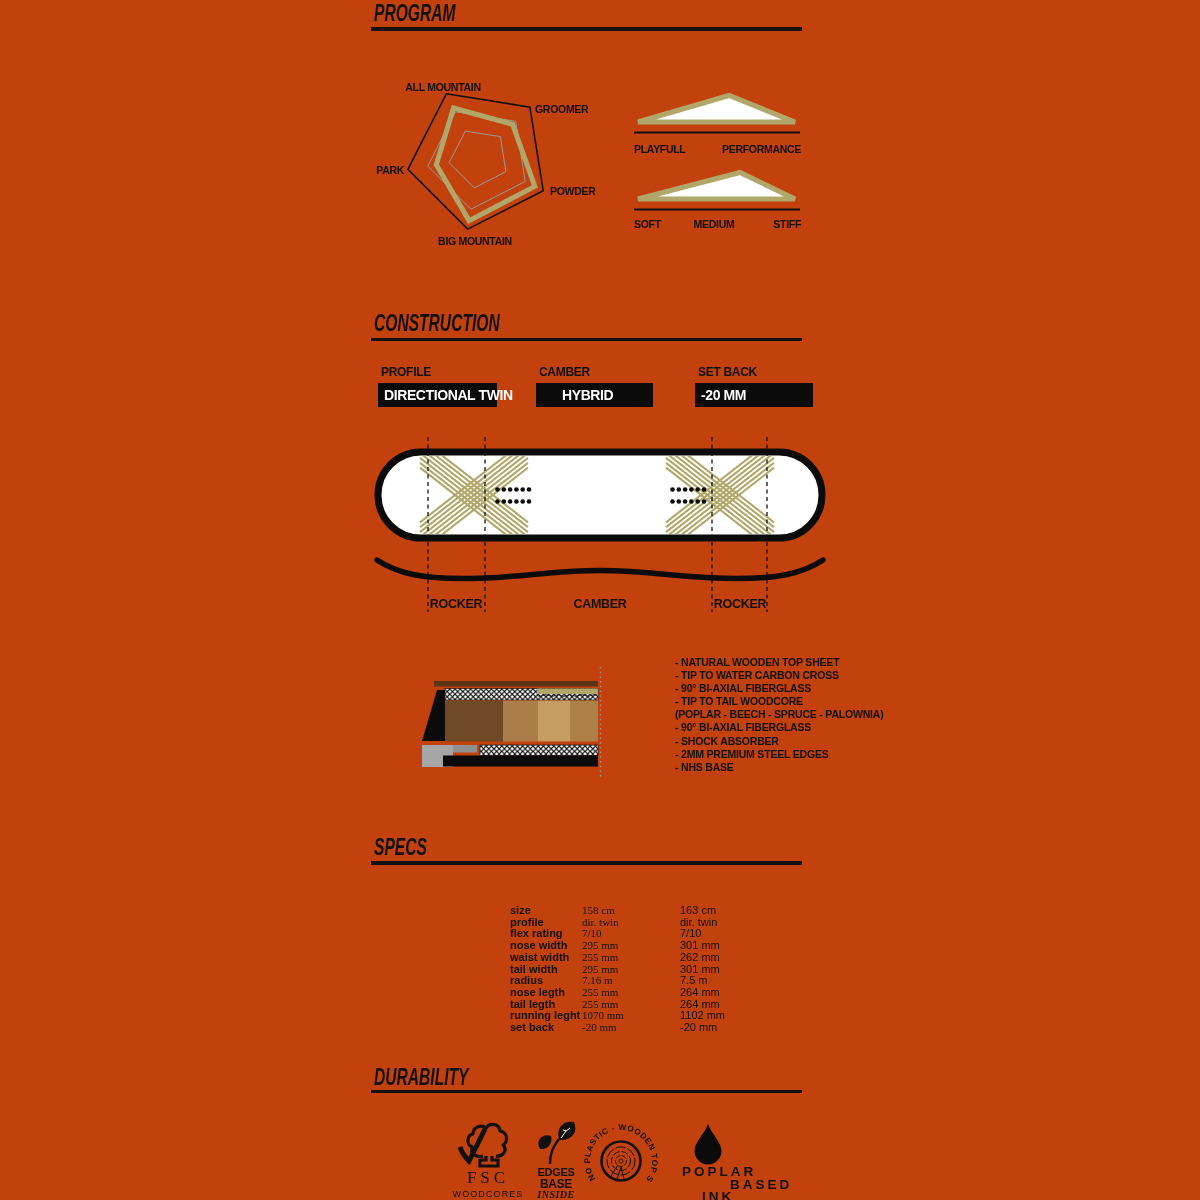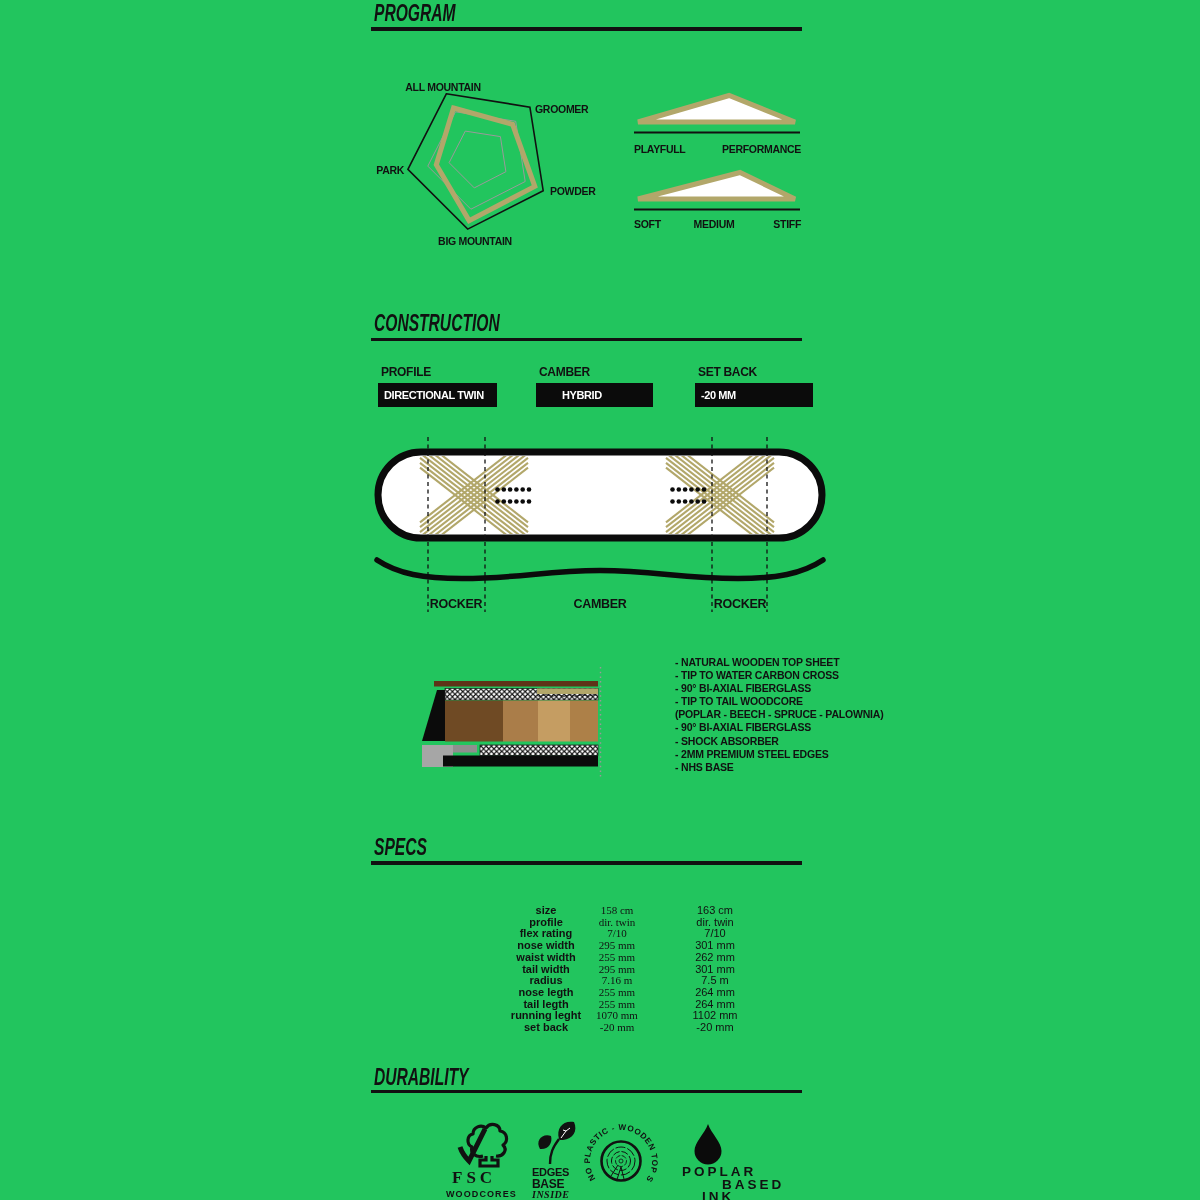--- a/index.html
+++ b/index.html
@@ -1,51 +1,51 @@
 <!DOCTYPE html>
 <html><head>
 <meta charset="utf-8">
 <style>
   html,body{margin:0;padding:0;background:#fff;}
   body{width:1200px;height:1200px;font-family:"Liberation Sans",sans-serif;color:#111;}
-  .canvas{position:relative;width:1200px;height:1200px;background:#22c55e;overflow:hidden;}
+  .canvas{position:relative;width:1200px;height:1200px;background:#c2410c;overflow:hidden;}
 
   .sec-title{
     position:absolute;left:374px;
     font-size:24px;font-weight:bold;font-style:italic;
     white-space:nowrap;letter-spacing:0px;color:#111;
     transform:scaleX(0.65);transform-origin:left top;line-height:24px;
   }
   .sec-rule{position:absolute;left:371px;width:431px;height:3.5px;background:#111;}
 
   
   .field-label{position:absolute;font-size:12px;font-weight:bold;letter-spacing:-0.3px;white-space:nowrap;}
   .field-box{
     position:absolute;height:24px;line-height:24px;background:#0b0b0b;color:#fff;
-    font-size:11px;font-weight:bold;letter-spacing:-0.4px;padding-left:6px;
+    font-size:14px;font-weight:bold;letter-spacing:-0.4px;padding-left:6px;
     box-sizing:border-box;white-space:nowrap;
   }
 
   
   .materials{position:absolute;left:631px;top:656px;font-size:10.5px;line-height:13.1px;
     font-weight:bold;letter-spacing:-0.2px;white-space:nowrap;margin-left:44px;}
 
   
-  .specs{position:absolute;left:510px;top:905px;font-size:11px;line-height:11.7px;text-align:center;}
+  .specs{position:absolute;left:510px;top:905px;font-size:11px;line-height:11.7px;}
   .specs .srow{display:flex;}
   .specs .lbl{width:72px;font-weight:bold;}
   .specs .v1{width:70px;font-family:Liberation Serif, serif;}
   .specs .v2{width:70px;margin-left:28px;}
 
   svg{position:absolute;overflow:visible;}
   svg text{font-family:"Liberation Sans",sans-serif;}
 
   
   .badge{position:absolute;}
-  .badge .bline{position:absolute;text-align:left;white-space:nowrap;font-weight:bold;}
+  .badge .bline{position:absolute;text-align:center;white-space:nowrap;}
   .fsc-title{left:0;top:48px;width:72px;font-family:"Liberation Serif",serif;font-size:17px;letter-spacing:4px;}
   .fsc-sub{left:-6px;top:69px;width:84px;font-size:9px;letter-spacing:1.1px;}
   .ge-1{left:0;top:46px;width:48px;font-size:11px;font-weight:bold;letter-spacing:-0.3px;}
   .ge-2{left:0;top:57px;width:48px;font-size:12px;font-weight:bold;letter-spacing:-0.3px;}
   .ge-3{left:0;top:69px;width:48px;font-family:"Liberation Serif",serif;font-style:italic;font-weight:bold;font-size:10px;letter-spacing:0.5px;}
   .wb-l{position:absolute;font-size:13.5px;font-weight:bold;letter-spacing:3px;white-space:nowrap;}
 </style>
 </head>
 <body>
 
@@ -300,17 +300,17 @@
     <circle cx="40" cy="40" r="5.5" fill="none" stroke="#111" stroke-width="0.9" stroke-dasharray="5,1.5"></circle>
     <circle cx="40" cy="40" r="2" fill="none" stroke="#111" stroke-width="0.8"></circle>
     <path d="M40,46 L36,58.5 M40,46 L43,58 M37,44 L30,55" stroke="#111" stroke-width="1" fill="none"></path>
   </svg>
 
   <div class="badge" style="left:678px;top:1122px;width:78px;height:78px;">
     <svg style="left:0;top:0;" width="60" height="44" viewBox="0 0 60 44">
       <path d="M30,2 C26.5,12 16.5,20 16.5,29 A13.5,13.5 0 0 0 43.5,29 C43.5,20 33.5,12 30,2 Z" fill="#0b0b0b"></path>
     </svg>
     <div class="wb-l" style="left:4px;top:42px;">POPLAR</div>
-    <div class="wb-l" style="left:8px;top:54.5px;padding-left:36px;">BASED</div>
+    <div class="wb-l" style="left:16px;top:54.5px;padding-left:36px;">BASED</div>
     <div class="wb-l" style="left:24px;top:67px;">INK</div>
   </div>
 
 </div>
 
 </body></html>

